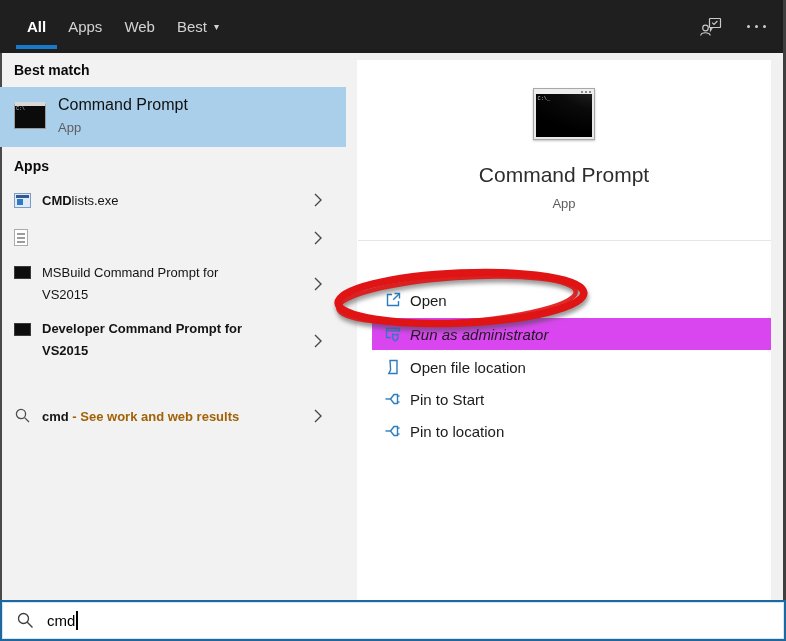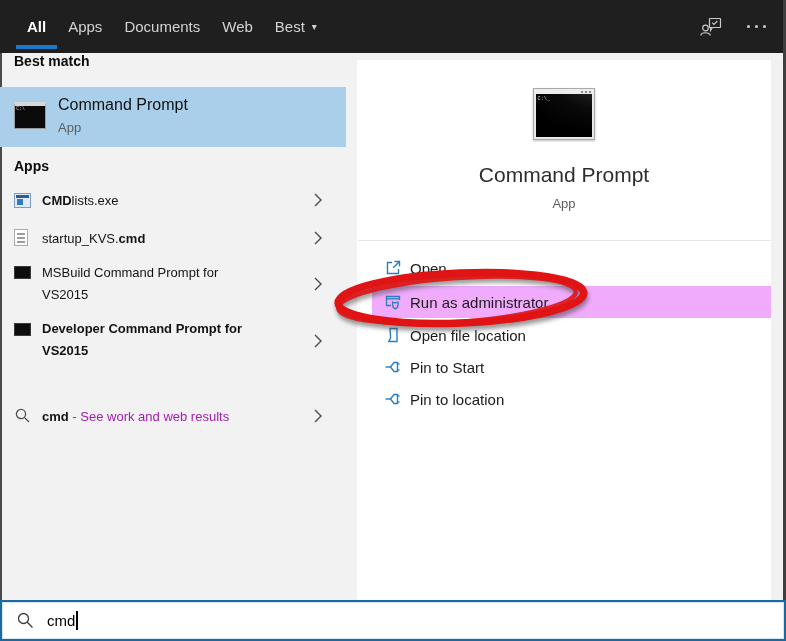--- a/index.html
+++ b/index.html
@@ -29,41 +29,41 @@
   .bm-item{position:absolute;left:0;top:87px;width:346px;height:60px;background:#a9cfeb;cursor:default;}
   .bm-icon{position:absolute;left:14px;top:15px;width:32px;height:27px;background:#0b0b0b;border:1px solid #9a9a9a;box-sizing:border-box;border-top:4px solid #d8d8d8;}
   .bm-icon span{display:block;color:#cccccc;font-size:7px;transform:scale(.68);transform-origin:0 0;line-height:7px;padding:1px 0 0 2px;font-family:"Liberation Mono","DejaVu Sans Mono",monospace;}
   .bm-text{position:absolute;left:58px;top:9px;}
   .bm-title{font-size:16px;color:#111;}
   .bm-sub{font-size:13px;color:#5e5e5e;margin-top:6px;}
   .app-row{position:absolute;left:0;width:346px;cursor:default;}
   .app-row .row-icon{position:absolute;left:14px;}
   .app-row .label{position:absolute;left:42px;font-size:13px;color:#141414;width:218px;line-height:22px;}
   .label .b{font-weight:bold;}
-  .label .dim{color:#a21caf;}
+  .label .dim{color:#a16207;font-weight:bold;}
   .chev{position:absolute;right:24px;top:50%;transform:translateY(-50%);}
   
   .ic-exe{width:17px;height:15px;border:1px solid #7d9cc0;background:#dfeafc;box-sizing:border-box;position:relative;}
   .ic-exe::before{content:"";position:absolute;left:1px;top:1px;right:1px;height:3px;background:#355a92;}
   .ic-exe::after{content:"";position:absolute;left:2px;bottom:2px;width:6px;height:6px;background:#2f7ac2;}
   .ic-doc{width:14px;height:17px;background:#fff;border:1px solid #ababab;box-sizing:border-box;position:relative;}
   .ic-doc::before{content:"";position:absolute;left:2px;top:3px;width:8px;height:1.5px;background:#9c9c9c;box-shadow:0 4px 0 #9c9c9c,0 8px 0 #9c9c9c;}
   .ic-term{width:17px;height:13px;background:#0d0d0d;border-top:2px solid #4b4b4b;border:1px solid #3a3a3a;box-sizing:border-box;}
   
   .big-icon{position:absolute;left:533px;top:88px;width:62px;height:52px;background:#e9e9e9;border:1px solid #a8a8a8;box-sizing:border-box;box-shadow:0 1px 2px rgba(0,0,0,.25);}
   .big-icon .titlebar{height:5px;background:#ededed;position:relative;}
   .big-icon .titlebar::after{content:"";position:absolute;right:3px;top:2px;width:2px;height:1.5px;background:#8a8a8a;box-shadow:-4px 0 0 #8a8a8a,-8px 0 0 #8a8a8a;}
   .big-icon .client{position:absolute;left:2px;right:2px;top:5px;bottom:2px;background:
     radial-gradient(140% 120% at 110% -30%, #2e2e2e 0%, #0a0a0a 55%, #000 100%);}
   .big-icon .client span{display:block;color:#c9c9c9;font-size:7px;transform:scale(.75);transform-origin:0 0;padding:2px 0 0 2px;font-family:"Liberation Mono","DejaVu Sans Mono",monospace;}
   .detail-title{position:absolute;left:357px;width:414px;top:163px;text-align:center;font-size:21px;color:#2d2d2d;}
   .detail-sub{position:absolute;left:357px;width:414px;top:196px;text-align:center;font-size:13px;color:#5e5e5e;}
   .divider{position:absolute;left:358px;top:240px;width:413px;height:1px;background:#e6e6e6;}
-  .action-row{position:absolute;left:372px;width:399px;height:32px;cursor:default;}
-  .action-row.hl{background:#f0abfc;}
+  .action-row{position:absolute;left:372px;width:399px;height:32px;cursor:default;margin-top:32px;}
+  .action-row.hl{background:#d946ef;font-style:italic;}
   .action-row .a-icon{position:absolute;left:12px;top:50%;transform:translateY(-50%);}
   .action-row .a-label{position:absolute;left:38px;top:50%;transform:translateY(-50%);font-size:15px;color:#1b1b1b;white-space:nowrap;}
   
   .annotation{position:absolute;left:322px;top:256px;width:282px;height:94px;pointer-events:none;
     filter:drop-shadow(1px 4px 2px rgba(70,70,70,.55));}
   
   .searchbar{position:absolute;left:0;top:600px;width:786px;height:41px;background:#fff;border:2px solid #1e689e;box-sizing:border-box;box-shadow:inset 0 0 0 1px #d2e7f5;display:flex;align-items:center;}
   .searchbar .q-text{font-size:15px;color:#000;margin-left:12px;}
   .caret{display:inline-block;width:1.5px;height:19px;background:#000;vertical-align:middle;margin-left:1px;}
   svg{display:block;}
@@ -73,23 +73,20 @@
 
 <div class="window">
 
   <div class="topbar">
     <div class="tabs">
       <div class="tab active">
           <span>All</span>
         </div>
       <div class="tab">
           <span>Apps</span>
-        </div>
-      <div class="tab">
-          <span>Documents</span>
         </div>
       <div class="tab">
           <span>Web</span>
         </div>
       <div class="tab">
         <span>Best</span>
         <span class="more-arrow">▾</span>
       </div>
     </div>
     <div class="topbar-icons">
@@ -111,21 +108,21 @@
       </div>
     </div>
   </div>
 
   <div class="left-panel"></div>
   <div class="right-panel"></div>
   <div class="scroll-strip"></div>
   <div class="edge-right"></div>
   <div class="edge-left"></div>
 
-  <div class="section-header" style="top:53px;">Best match</div>
+  <div class="section-header" style="top:62px;">Best match</div>
 
   <div class="bm-item">
     <div class="bm-icon">
         <span>C:\</span>
       </div>
     <div class="bm-text">
       <div class="bm-title">Command Prompt</div>
       <div class="bm-sub">App</div>
     </div>
   </div>
@@ -135,21 +132,20 @@
   <div class="app-row" style="top:181px;height:38px;">
     <div class="row-icon ic-exe" style="top:12px;"></div>
     <div class="label" style="top:9px;"><span class="b">CMD</span><span>lists.exe</span></div>
     <svg class="chev" width="8" height="14" viewBox="0 0 8 14">
         <path d="M1,1 L7,7 L1,13" stroke="#4a4a4a" fill="none" stroke-width="1.4"></path>
       </svg>
   </div>
 
   <div class="app-row" style="top:219px;height:38px;">
     <div class="row-icon ic-doc" style="top:10px;"></div>
-    <div class="label" style="top:9px;"><span>startup_KVS.</span><span class="b">cmd</span></div>
     <svg class="chev" width="8" height="14" viewBox="0 0 8 14">
         <path d="M1,1 L7,7 L1,13" stroke="#4a4a4a" fill="none" stroke-width="1.4"></path>
       </svg>
   </div>
 
   <div class="app-row" style="top:255px;height:58px;">
     <div class="row-icon ic-term" style="top:11px;"></div>
     <div class="label" style="top:7px;"><span>MSBuild Command Prompt for VS2015</span></div>
     <svg class="chev" width="8" height="14" viewBox="0 0 8 14">
         <path d="M1,1 L7,7 L1,13" stroke="#4a4a4a" fill="none" stroke-width="1.4"></path>

